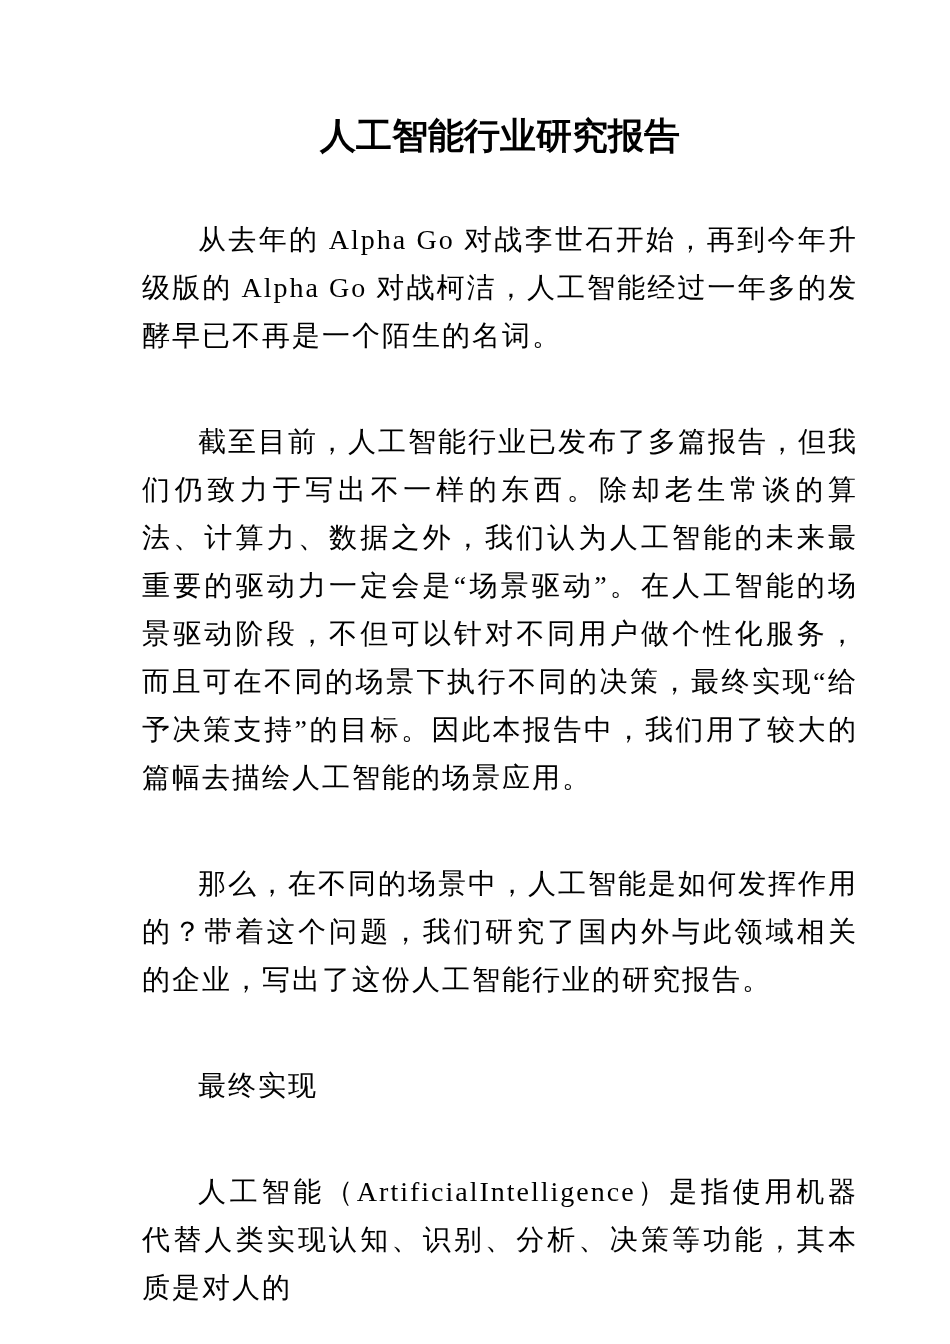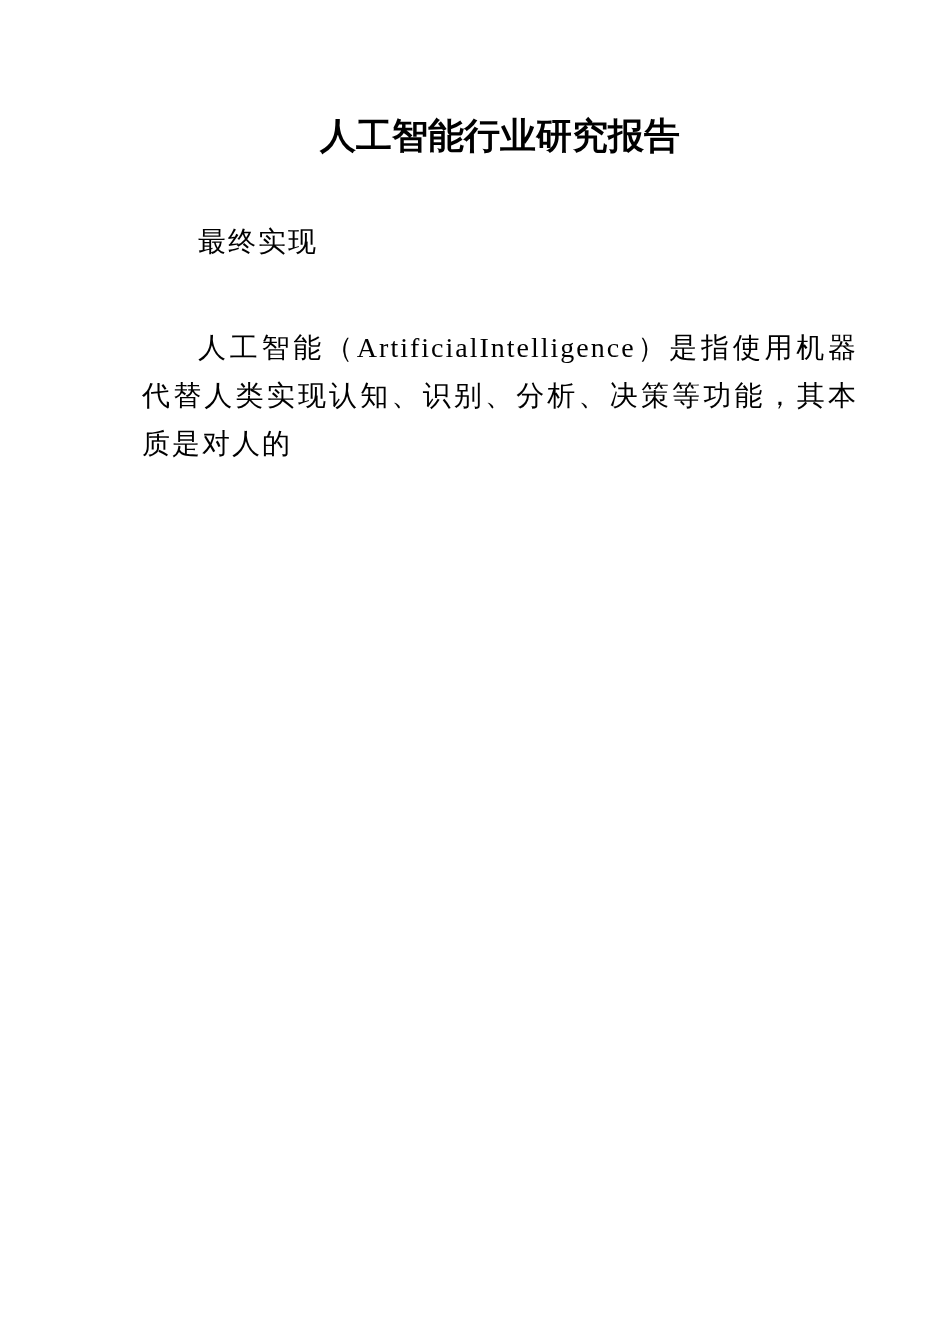--- a/index.html
+++ b/index.html
@@ -44,19 +44,22 @@
   .para.first {
     margin-top: 56px;
   }
 </style>
 </head>
 <body>
 
 <div class="page">
   <h1 class="doc-title">人工智能行业研究报告</h1>
 
+  <p class="para first">从去年的 Alpha Go 对战李世石开始，再到今年升级版的 Alpha Go 对战柯洁，人工智能经过一年多的发酵早已不再是一个陌生的名词。</p>
 
+  <p class="para">截至目前，人工智能行业已发布了多篇报告，但我们仍致力于写出不一样的东西。除却老生常谈的算法、计算力、数据之外，我们认为人工智能的未来最重要的驱动力一定会是“场景驱动”。在人工智能的场景驱动阶段，不但可以针对不同用户做个性化服务，而且可在不同的场景下执行不同的决策，最终实现“给予决策支持”的目标。因此本报告中，我们用了较大的篇幅去描绘人工智能的场景应用。</p>
 
+  <p class="para">那么，在不同的场景中，人工智能是如何发挥作用的？带着这个问题，我们研究了国内外与此领域相关的企业，写出了这份人工智能行业的研究报告。</p>
 
   <p class="para">最终实现</p>
 
   <p class="para">人工智能（ArtificialIntelligence）是指使用机器代替人类实现认知、识别、分析、决策等功能，其本质是对人的</p>
 </div>
 
 </body></html>

